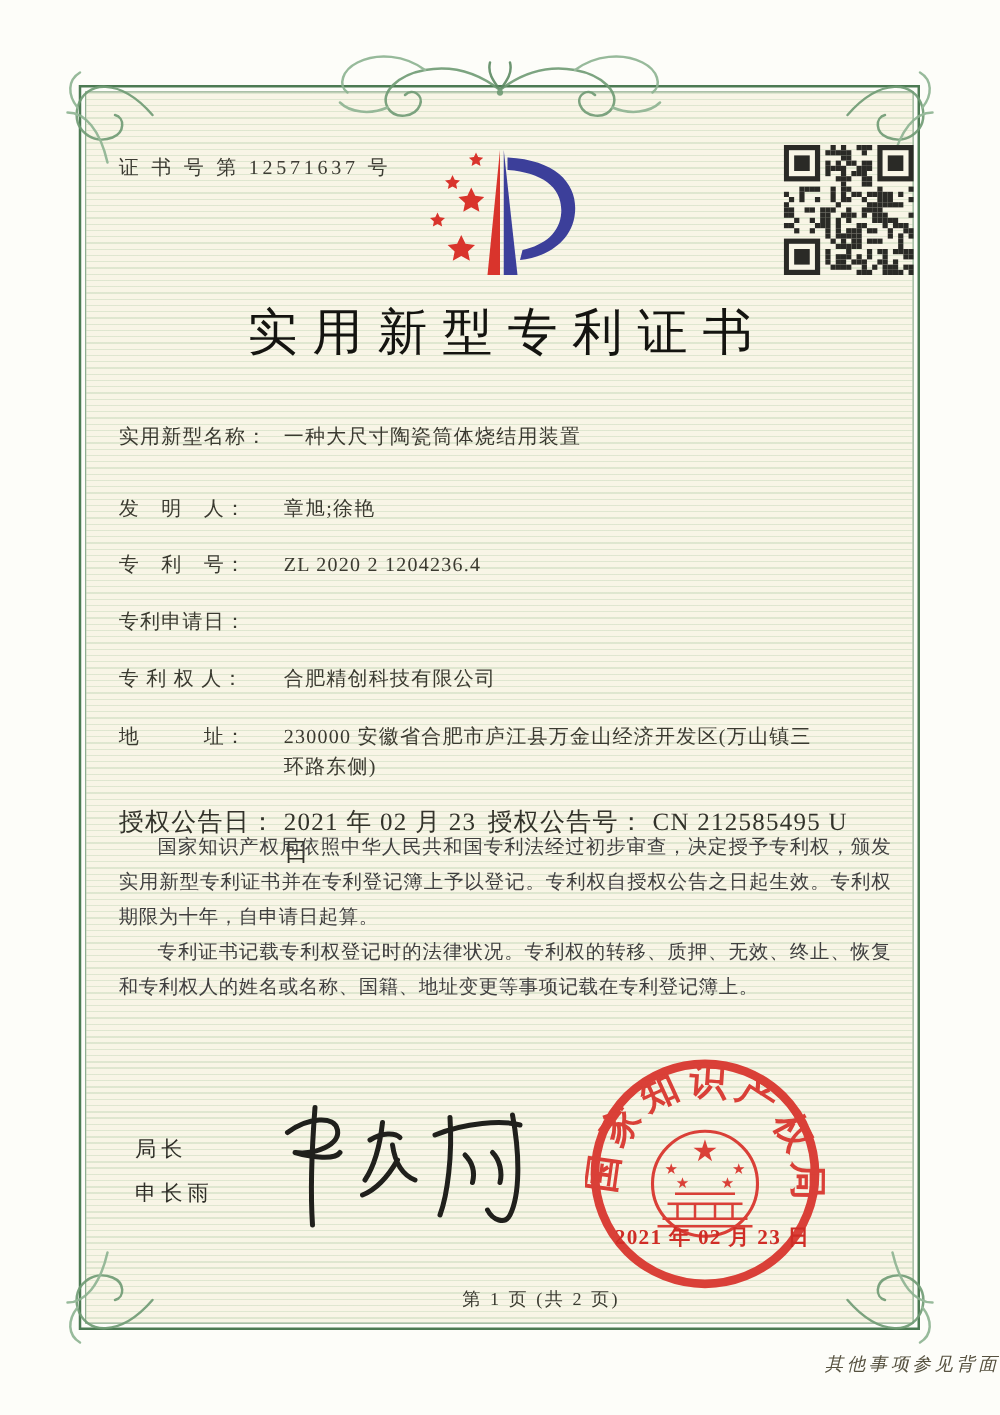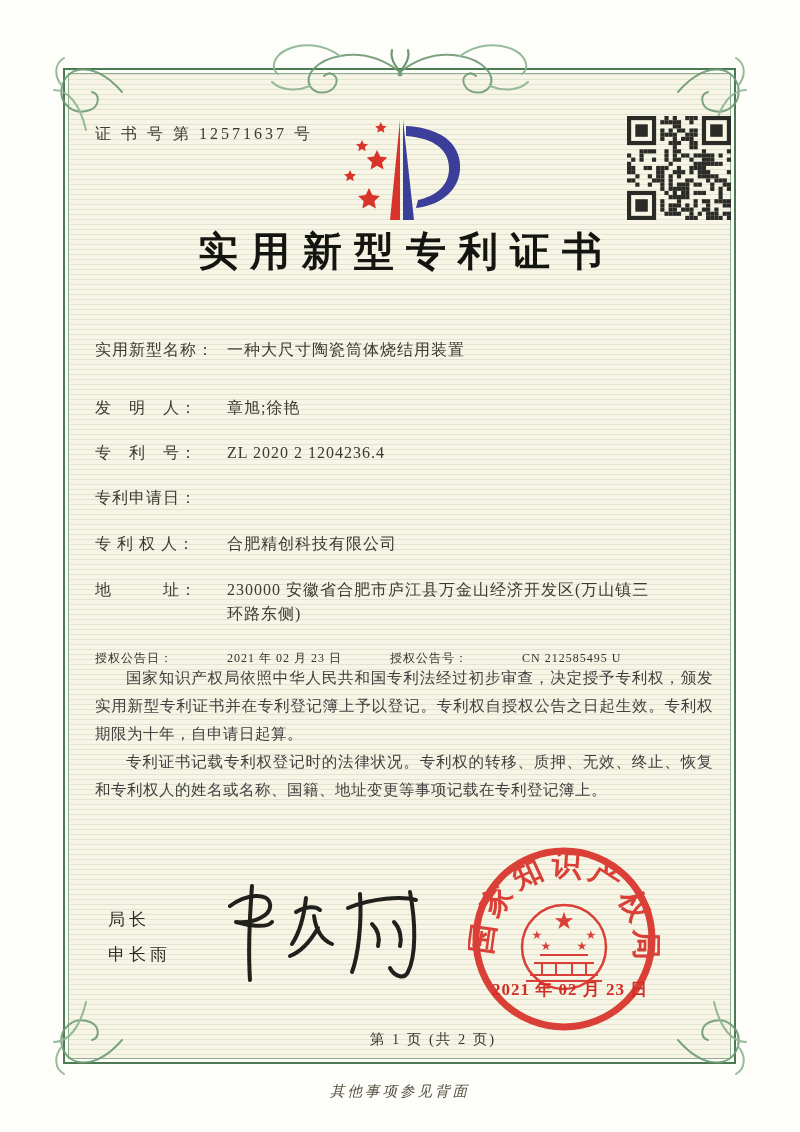--- a/index.html
+++ b/index.html
@@ -25,38 +25,38 @@
   }
   .ornament{position:absolute;pointer-events:none;}
   
   .cert-no{
     position:absolute;left:95px;top:124px;
     font-size:16px;letter-spacing:3px;color:#3c3c33;
   }
   .logo{position:absolute;left:328px;top:114px;width:152px;height:114px;}
   .qr{position:absolute;left:627px;top:116px;width:104px;height:104px;}
   .doc-title{
-    position:absolute;left:0;top:224px;width:100%;
-    text-align:center;font-size:40px;font-weight:700;
+    position:absolute;left:0;top:238px;width:100%;
+    text-align:center;font-size:40px;font-weight:400;
     letter-spacing:12px;color:#141410;text-indent:12px;
   }
   
   .rows{position:absolute;left:95px;top:338px;width:615px;}
   .row{display:flex;font-size:16px;line-height:24px;letter-spacing:1px;color:#3a3a30;}
   .row .lbl{flex:none;width:132px;white-space:pre;}
   .row .val{flex:1;}
   .r-name{margin-bottom:34px;}
   .r-inventor{margin-bottom:21px;}
   .r-patno{margin-bottom:21px;}
   .r-filing{margin-bottom:22px;}
   .r-patentee{margin-bottom:22px;}
   .r-address{margin-bottom:20px;}
   .r-address .val{max-width:432px;}
   .r-grant{display:flex;}
-  .pair{display:flex;font-size:12px;line-height:24px;letter-spacing:1px;}
+  .pair{display:flex;font-size:20px;line-height:24px;letter-spacing:1px;}
   .pair .lbl{flex:none;width:132px;white-space:pre;}
   .pair-date{width:295px;flex:none;}
   
   .body-text{
     position:absolute;left:95px;top:664px;width:618px;
     font-size:15.5px;line-height:28px;color:#404040;
     text-align:justify;letter-spacing:0.5px;
   }
   .body-text p{margin:0;text-indent:2em;}
   
@@ -66,21 +66,21 @@
   .seal{position:absolute;left:468px;top:843px;width:192px;height:192px;opacity:0.93;}
   .seal-date{
     position:absolute;left:480px;top:978px;width:180px;text-align:center;
     font-size:17px;color:#cf2d26;letter-spacing:1px;font-weight:600;
   }
   .page-num{
     position:absolute;left:63px;top:1030px;width:740px;text-align:center;
     font-size:14.5px;letter-spacing:2px;color:#3a3a30;
   }
   .back-note{
-    position:absolute;left:0;top:1082px;width:100%;text-align:center;
+    position:absolute;left:0;top:1082px;width:100%;text-align:right;
     font-size:14.5px;letter-spacing:3px;color:#55503e;font-style:italic;
   }
 </style>
 </head>
 <body>
 
 <div class="page">
 
   <div class="frame-outer">
     <div class="frame-inner"></div>

